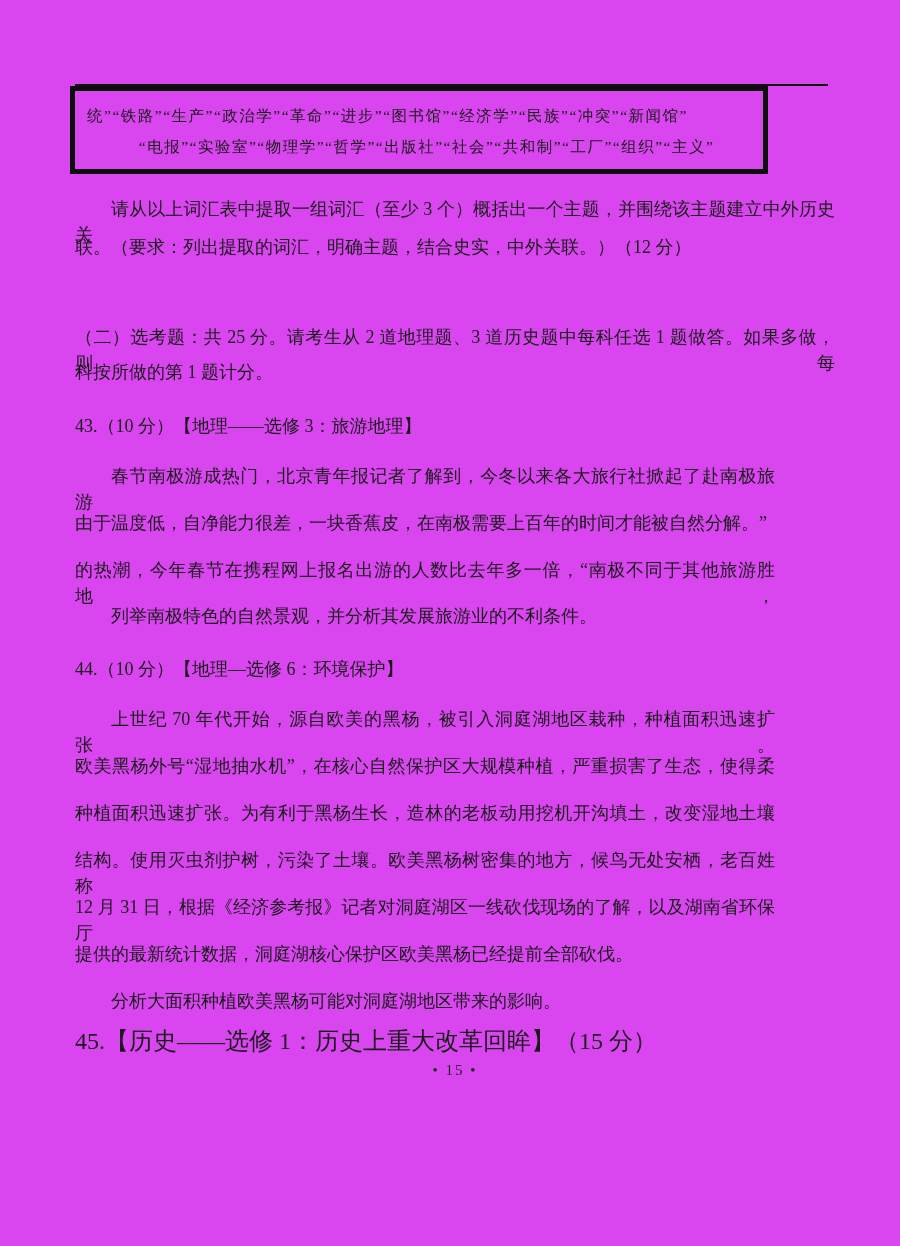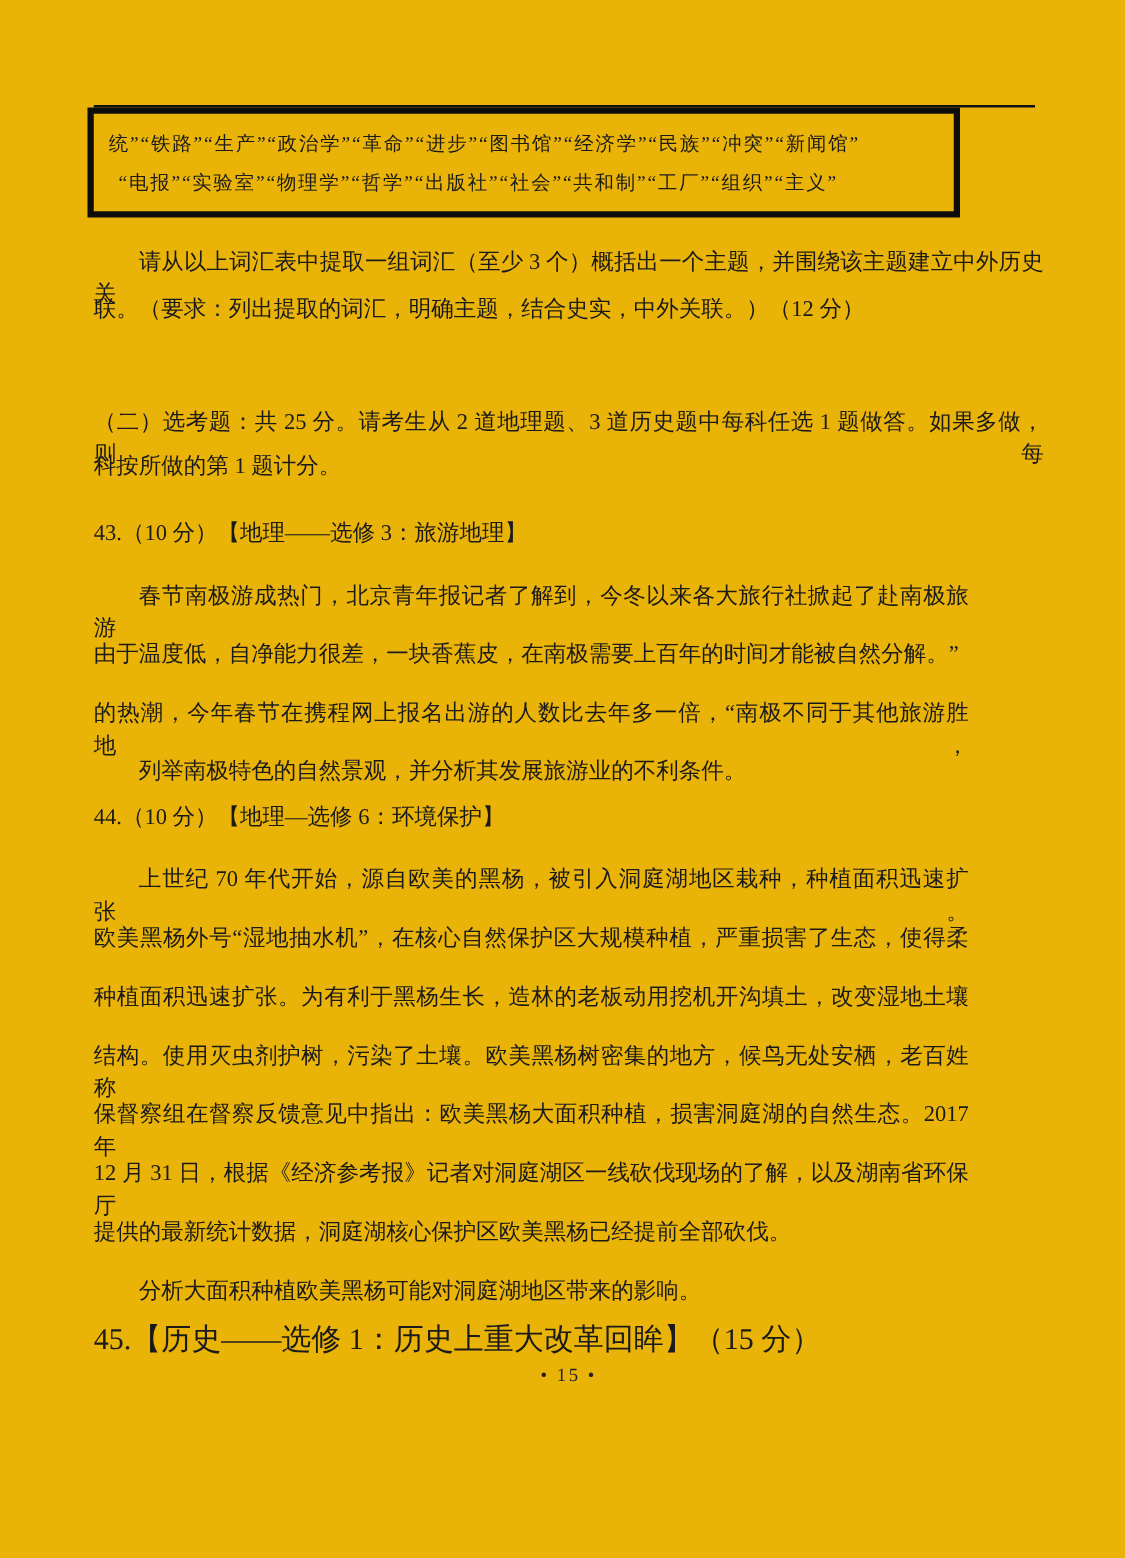--- a/index.html
+++ b/index.html
@@ -1,57 +1,57 @@
 <!DOCTYPE html>
 <html><head>
 <meta charset="utf-8">
 <style>
   html,body{margin:0;padding:0;background:#e8e8e8;}
   .page{
     position:relative;
     width:900px;height:1246px;
     margin:0 auto;
-    background:#eab308;
+    background:#d946ef;
     font-family:"Liberation Serif","DejaVu Serif",serif;
     color:#1a1a1a;
     overflow:hidden;
   }
   .top-rule{
     position:absolute;left:75px;top:84px;width:753px;height:0;
     border-top:2px solid #111;
   }
   .content{padding-left:75px;padding-right:0;}
   .vocab-box{
     box-sizing:border-box;
     margin-left:-5px;
     margin-top:86px;
     width:698px;
     border:5px solid #0d0d0d;
     padding:9px 12px 7px 12px;
     font-size:15.5px;
     letter-spacing:1.5px;
   }
   .vocab-line{height:31px;line-height:31px;white-space:nowrap;overflow:hidden;}
-  .vocab-line.half-ind{text-indent:0.5em;}
+  .vocab-line.half-ind{text-indent:0.5em;margin-left:44px;}
 
   .line{height:26px;line-height:26px;font-size:18px;}
   .wide{width:760px;}
   .narrow{width:700px;}
   .j{text-align:justify;text-align-last:justify;}
   .ind{text-indent:2em;}
 
   .blk-q42{margin-top:22px;}
   .blk-q42 .line{margin-bottom:12px;}
   .blk-note{margin-top:64px;}
   .blk-note .line{margin-bottom:9px;}
   .q43-title{margin-top:28px;font-size:18px;}
   .blk-q43-body{margin-top:24px;}
   .blk-q43-body .line{margin-bottom:21px;}
   .q43-task{margin-top:-1px;}
-  .q44-title{margin-top:11px;font-size:18px;}
+  .q44-title{margin-top:27px;font-size:18px;}
   .blk-q44-body{margin-top:24px;}
   .blk-q44-body .line{margin-bottom:21px;}
   .q44-task{margin-top:11px;}
   .q45-title{margin-top:14px;font-size:24px;}
   .footer{
     margin-top:8px;width:760px;text-align:center;
     font-size:15px;letter-spacing:2px;color:#222;
   }
 </style>
 </head>
@@ -88,21 +88,20 @@
 
     <div class="line narrow ind q43-task">列举南极特色的自然景观，并分析其发展旅游业的不利条件。</div>
 
     <div class="line q44-title">44.（10 分）【地理—选修 6：环境保护】</div>
 
     <div class="blk-q44-body">
       <div class="line narrow j ind">上世纪 70 年代开始，源自欧美的黑杨，被引入洞庭湖地区栽种，种植面积迅速扩张。</div>
       <div class="line narrow j">欧美黑杨外号“湿地抽水机”，在核心自然保护区大规模种植，严重损害了生态，使得柔</div>
       <div class="line narrow j">种植面积迅速扩张。为有利于黑杨生长，造林的老板动用挖机开沟填土，改变湿地土壤</div>
       <div class="line narrow j">结构。使用灭虫剂护树，污染了土壤。欧美黑杨树密集的地方，候鸟无处安栖，老百姓称</div>
-      <div class="line narrow j">保督察组在督察反馈意见中指出：欧美黑杨大面积种植，损害洞庭湖的自然生态。2017 年</div>
       <div class="line narrow j">12 月 31 日，根据《经济参考报》记者对洞庭湖区一线砍伐现场的了解，以及湖南省环保厅</div>
       <div class="line narrow">提供的最新统计数据，洞庭湖核心保护区欧美黑杨已经提前全部砍伐。</div>
     </div>
 
     <div class="line narrow ind q44-task">分析大面积种植欧美黑杨可能对洞庭湖地区带来的影响。</div>
 
     <div class="line q45-title">45.【历史——选修 1：历史上重大改革回眸】（15 分）</div>
 
     <div class="footer">• 15 •</div>
 

